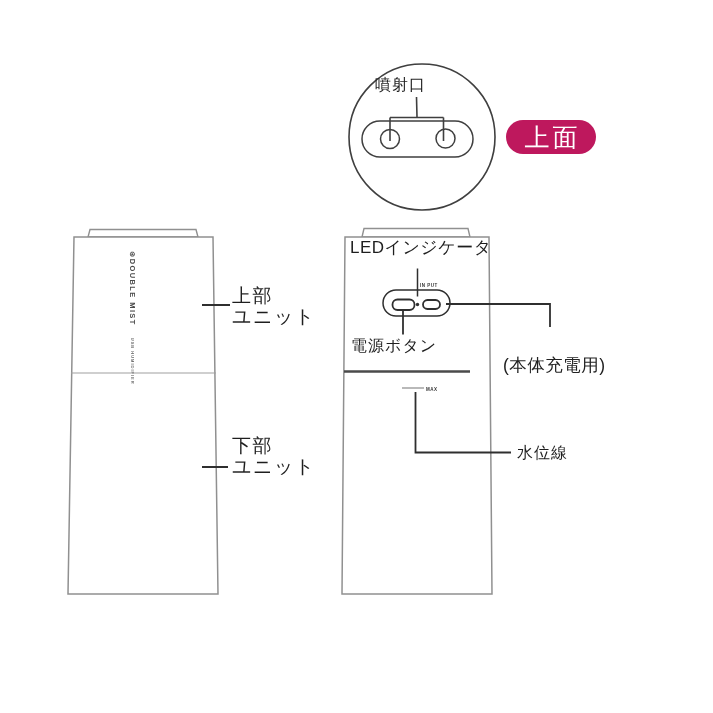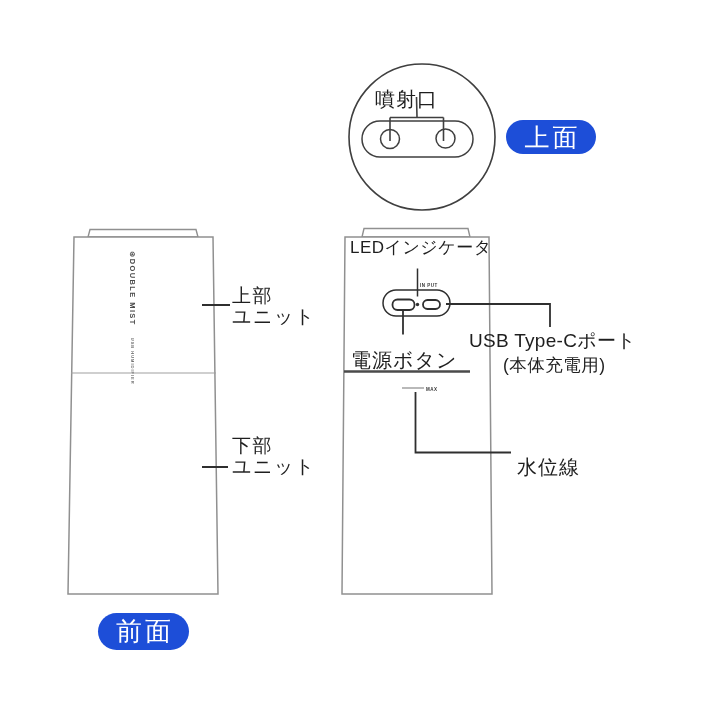--- a/index.html
+++ b/index.html
@@ -3,26 +3,26 @@
 <meta charset="utf-8">
 <style>
   html,body{margin:0;padding:0;background:#fff;}
   .canvas{
     position:relative;width:713px;height:713px;background:#ffffff;
     font-family:"Liberation Sans","DejaVu Sans",sans-serif;color:#222;
     overflow:hidden;
   }
   svg.diagram{position:absolute;left:0;top:0;}
   .lbl{position:absolute;white-space:nowrap;color:#1e1e1e;line-height:1.18;}
-  .lbl-18{font-size:20px;letter-spacing:1px;margin-top:12px;}
+  .lbl-18{font-size:16px;letter-spacing:1px;}
   .two-line div{line-height:21px;font-size:19px;letter-spacing:1.5px;font-family:Liberation Serif, serif;}
   .tiny{font-size:4.5px;letter-spacing:.5px;color:#333;font-weight:bold;}
   .badge{
     position:absolute;display:flex;align-items:center;justify-content:center;
-    background:#1d4ed8;color:#ffffff;border-radius:19px;
+    background:#be185d;color:#ffffff;border-radius:19px;
     font-size:25px;letter-spacing:3px;padding-left:3px;
   }
   .brand-vertical{
     position:absolute;left:137px;top:251px;transform:rotate(90deg);
     transform-origin:0 0;white-space:nowrap;display:flex;align-items:center;
   }
   .brand-main{font-size:7.5px;letter-spacing:1.4px;color:#4a4a4a;font-weight:bold;}
   .brand-sub{font-size:4px;letter-spacing:1px;color:#6a6a6a;margin-left:12px;font-weight:bold;}
   .usb-line2{position:absolute;font-size:17.5px;letter-spacing:.5px;}
 </style>
@@ -75,20 +75,18 @@
     <div>ユニット</div>
   </div>
   <div class="lbl two-line" style="left:232px;top:435px;">
     <div>下部</div>
     <div>ユニット</div>
   </div>
 
   <div class="lbl" style="left:350px;top:238px;font-size:17px;letter-spacing:.5px;">LEDインジケータ</div>
   <div class="lbl tiny" style="left:420px;top:283px;">IN PUT</div>
   <div class="lbl lbl-18" style="left:351px;top:337px;">電源ボタン</div>
-  <div class="lbl" style="left:469px;top:330px;font-size:19px;letter-spacing:.3px;">USB Type-Cポート</div>
   <div class="usb-line2" style="left:503px;top:353px;text-align:right;">(本体充電用)</div>
   <div class="lbl tiny" style="left:426px;top:387px;">MAX</div>
   <div class="lbl lbl-18" style="left:517px;top:444px;">水位線</div>
 
-  <div class="badge" style="left:98px;top:613px;width:88px;height:37px;font-size:26px;">前面</div>
 
 </div>
 
 </body></html>

